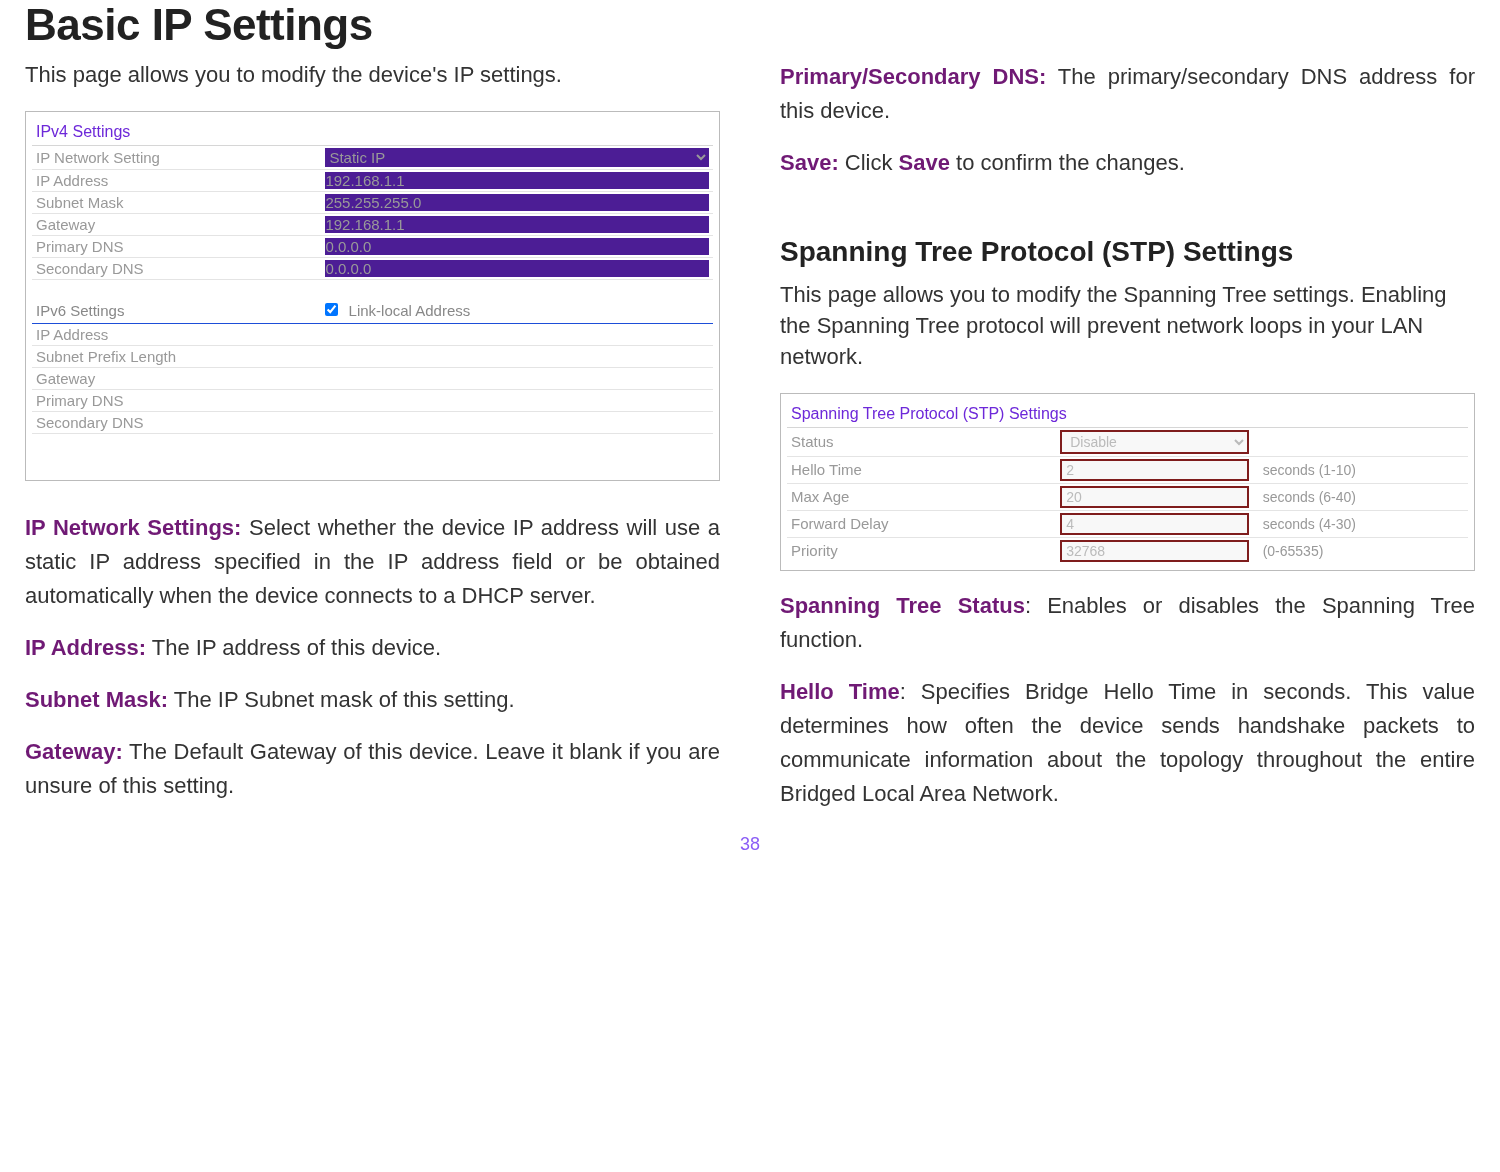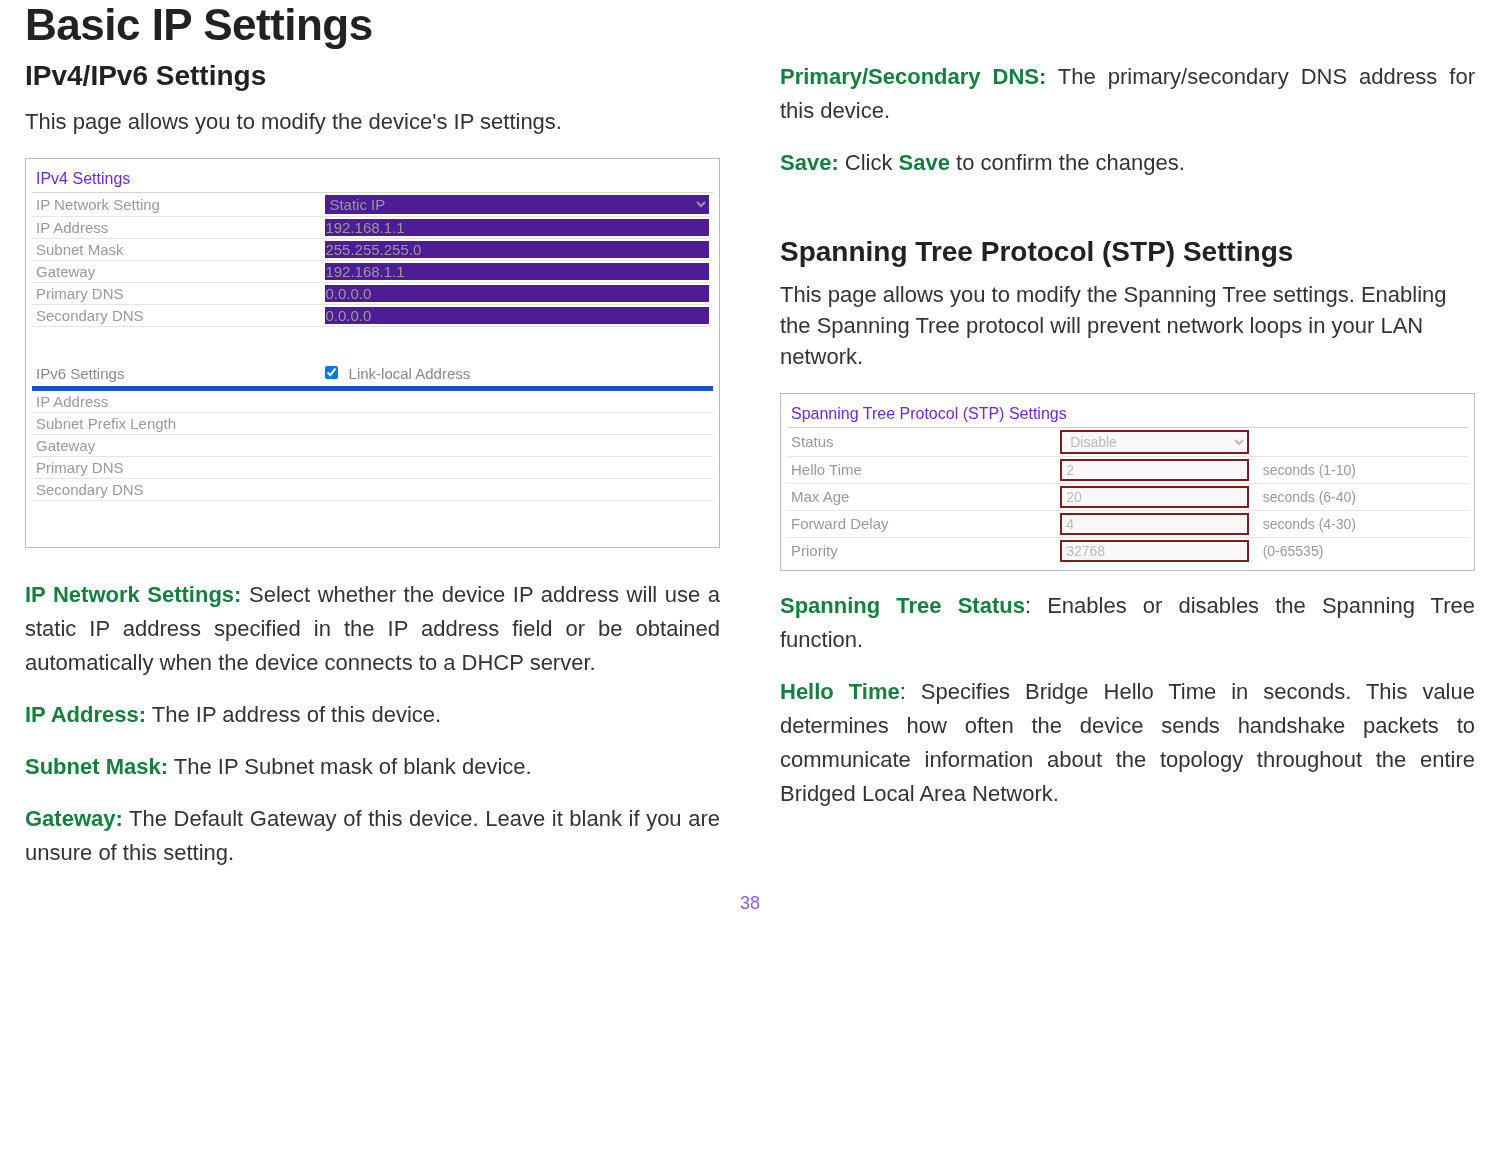--- a/index.html
+++ b/index.html
@@ -73,22 +73,22 @@
     color: #666;
     border: 1px solid #aaa;
     background: #f3f3f3;
   }
   .panel .chk-row {
     display: flex;
     align-items: flex-start;
     font-size: 15px;
     color: #888;
     padding: 4px 4px;
-    border-bottom: 5px solid #1d4ed8;
-    margin-top: 34px;
+    border-bottom: 1px solid #1d4ed8;
+    margin-top: 18px;
   }
   .panel .chk-row .lbl { flex: 0 0 43%; }
   .panel .chk-row input { margin-right: 6px; }
   .stp-panel { margin-bottom: 18px; }
   .stp-panel .row .lbl { flex: 0 0 40%; }
   .stp-panel .row .fld {
     flex: 0 0 28%;
     color: #bbb;
     background: #f8f8f8;
     border: 2px solid #7f1d1d;
@@ -106,21 +106,21 @@
     color: #666;
     border: 1px solid #aaa;
   }
   .para {
     font-size: 22px;
     color: #333;
     line-height: 1.55;
     margin-bottom: 18px;
     text-align: justify;
   }
-  .para strong { font-weight: 700; color: #15803d; }
+  .para strong { font-weight: 700; color: #701a75; }
   .spacer-lg { height: 38px; }
   .heading-mid {
     font-size: 28px;
     font-weight: 700;
     margin-bottom: 12px;
     color: #222;
   }
   .page-num {
     text-align: center;
     font-size: 18px;
@@ -130,21 +130,20 @@
   .ipv6-spacer { height: 40px; }
 </style>
 </head>
 <body>
 
 <h1 class="page-title">Basic IP Settings</h1>
 
 <div class="columns">
 
   <div class="col">
-    <h2 class="section-heading">IPv4/IPv6 Settings</h2>
     <p class="intro">This page allows you to modify the device's IP settings.</p>
 
     <div class="panel">
       <div class="panel-inner">
         <div class="grp">IPv4 Settings</div>
 
         <div class="row">
           <span class="lbl">IP Network Setting</span>
           <select class="val">
             <option>Static IP</option>
@@ -202,21 +201,21 @@
       </div>
     </div>
 
     <p class="para">
       <strong>IP Network Settings:</strong><span> Select whether the device IP address will use a static IP address specified in the IP address field or be obtained automatically when the device connects to a DHCP server.</span>
     </p>
     <p class="para">
       <strong>IP Address:</strong><span> The IP address of this device.</span>
     </p>
     <p class="para">
-      <strong>Subnet Mask:</strong><span> The IP Subnet mask of blank device.</span>
+      <strong>Subnet Mask:</strong><span> The IP Subnet mask of this setting.</span>
     </p>
     <p class="para">
       <strong>Gateway:</strong><span> The Default Gateway of this device. Leave it blank if you are unsure of this setting.</span>
     </p>
   </div>
 
   <div class="col">
     <p class="para">
       <strong>Primary/Secondary DNS:</strong><span> The primary/secondary DNS address for this device.</span>
     </p>

